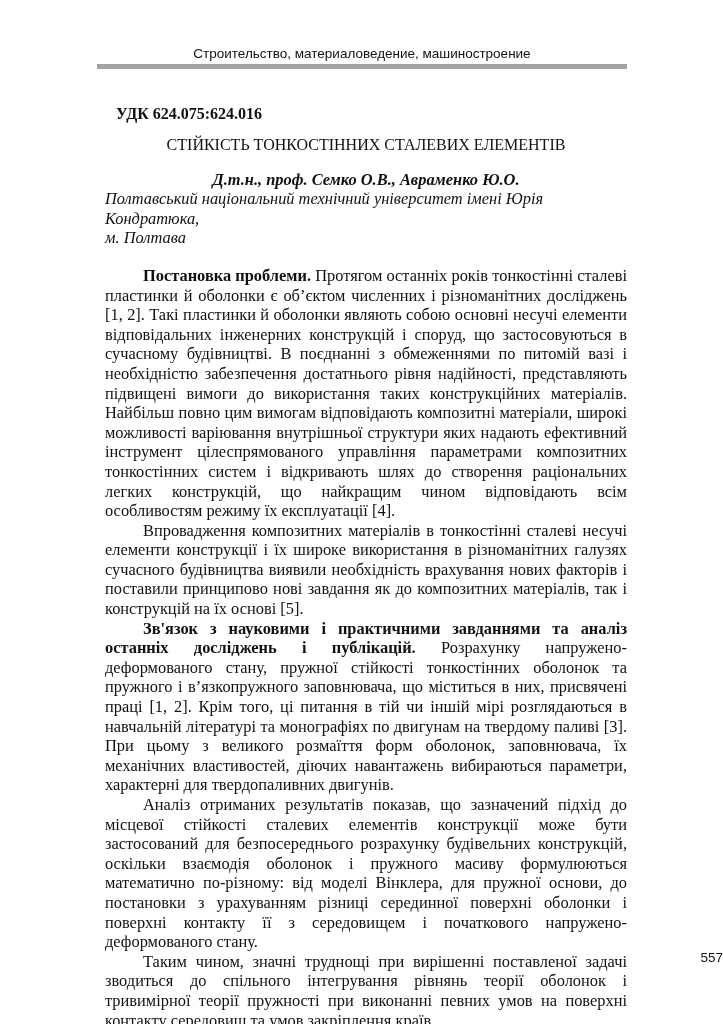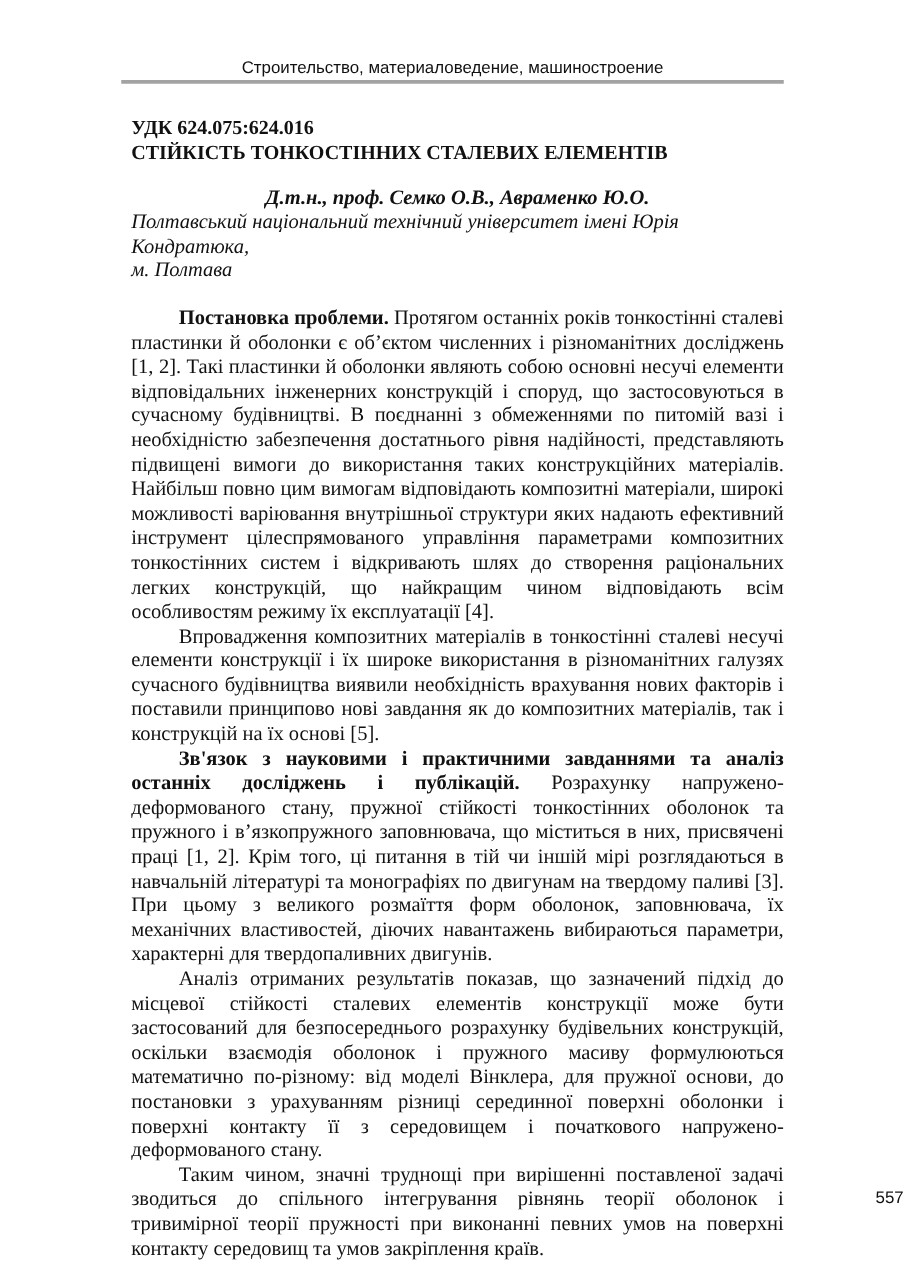--- a/index.html
+++ b/index.html
@@ -1,28 +1,28 @@
 <!DOCTYPE html>
 <html><head>
 <meta charset="utf-8">
 <style>
   html, body { margin: 0; padding: 0; background: #ffffff; }
   body { width: 723px; height: 1024px; position: relative; overflow: hidden; color: #111; }
   .page { position: absolute; left: 0; top: 0; width: 723px; height: 1024px; }
   .running-header {
     position: absolute; left: 97px; top: 46px; width: 530px;
     font-family: "Liberation Sans", sans-serif; font-size: 13.5px;
-    text-align: center; border-bottom: 3px solid #a3a3a3; padding-bottom: 2px; line-height: 16px;
+    text-align: center; border-bottom: 5px solid #a3a3a3; padding-bottom: 2px; line-height: 16px;
   }
   .content {
     position: absolute; left: 105px; top: 93px; width: 522px;
     font-family: "Liberation Serif", serif; font-size: 16.4px; line-height: 19.6px;
   }
-  .udk { font-weight: bold; font-size: 16px; margin: 0; }
-  .title { font-weight: bold; text-align: left; font-size: 16px; margin: 0 0 0 0; line-height: 19px; }
+  .udk { font-weight: bold; font-size: 16px; margin: 11px; }
+  .title { font-weight: normal; text-align: center; font-size: 16px; margin: 0 0 0 0; line-height: 19px; }
   .authors { font-weight: bold; font-style: italic; text-align: center; margin-top: 16px; }
   .affiliation { font-style: italic; text-align: left; }
   .paras { margin-top: 18px; }
   .para { text-align: justify; text-indent: 38px; margin: 0; }
   .para b { font-weight: bold; }
   .page-number {
     position: absolute; left: 0; width: 723px; top: 950px; text-align: right;
     font-family: "Liberation Sans", sans-serif; font-size: 13.5px;
   }
 </style>

